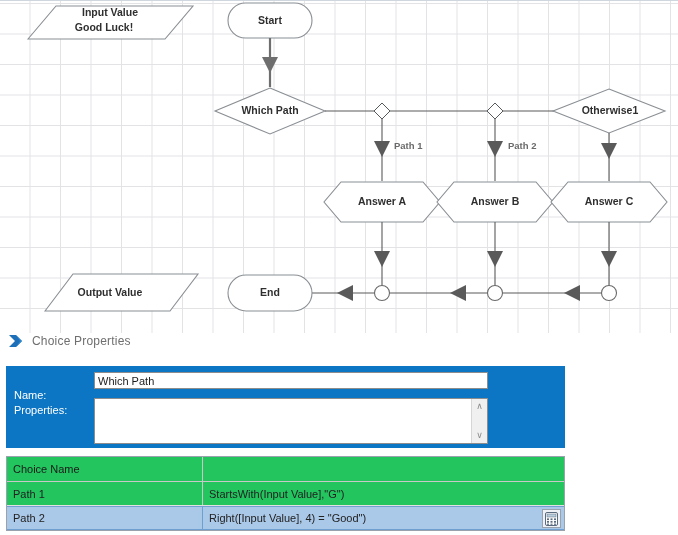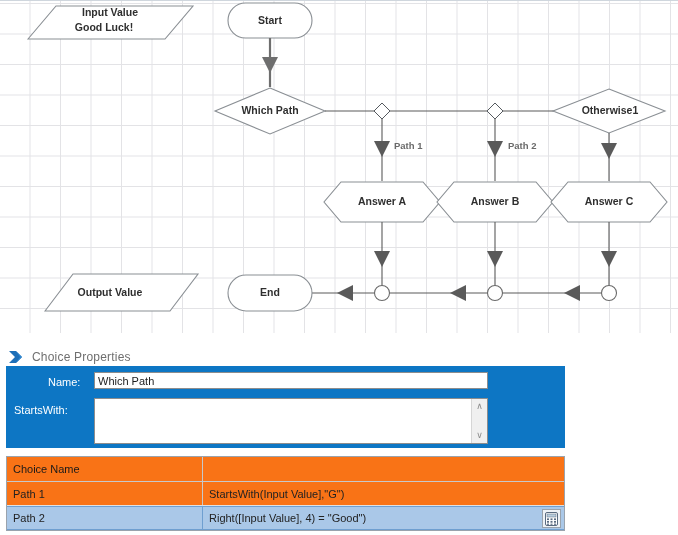--- a/index.html
+++ b/index.html
@@ -81,21 +81,21 @@
 
   
   #props-header {
     position: absolute;
     left: 0;
     top: 334px;
     width: 678px;
     height: 30px;
     background: #ffffff;
     display: flex;
-    align-items: flex-end;
+    align-items: flex-start;
     padding-left: 8px;
     box-sizing: border-box;
   }
   #props-header .hdr-icon {
     width: 16px;
     height: 14px;
     margin-right: 8px;
     flex: 0 0 auto;
     display: block;
   }
@@ -120,21 +120,21 @@
     position: absolute;
     display: flex;
     align-items: flex-start;
   }
   .field-label {
     color: #ffffff;
     font-size: 11px;
     font-family: "Liberation Sans", sans-serif;
     white-space: nowrap;
   }
-  #name-label { left: 8px; top: 10px; margin-left: 34px; }
+  #name-label { left: 8px; top: 23px; }
   #desc-label { left: 8px; top: 38px; }
   #name-input {
     position: absolute;
     left: 88px;
     top: 6px;
     width: 394px;
     height: 17px;
     border: 1px solid #8d8d8d;
     background: #ffffff;
     font-family: "Liberation Sans", sans-serif;
@@ -189,21 +189,21 @@
   }
 
   
   #choices-grid {
     position: absolute;
     left: 6px;
     top: 456px;
     width: 559px;
     height: 75px;
     border: 1px solid #9aa3ad;
-    background: #f97316;
+    background: #22c55e;
     box-sizing: border-box;
     overflow: hidden;
     text-align: center;
   }
   .grid-row {
     display: flex;
     height: 24px;
     align-items: center;
     box-sizing: border-box;
     position: relative;
@@ -381,21 +381,21 @@
     <polygon points="1,1 8,1 14,7 8,13 1,13 7,7" fill="#1d6fb8"></polygon>
     <polygon points="8,1 14,7 8,13 12,7" fill="#2f86cf"></polygon>
   </svg>
   <span class="hdr-title">Choice Properties</span>
 </div>
 
 <div id="form-panel">
   <span class="field-label field-row" id="name-label">Name:</span>
   <input id="name-input" type="text" value="Which Path" style="">
 
-  <span class="field-label field-row" id="desc-label">StartsWith:</span>
+  <span class="field-label field-row" id="desc-label">Properties:</span>
   <div id="desc-wrap">
     <textarea id="desc-input" placeholder="" style=""></textarea>
     <div id="desc-scrollbar">
       <div class="sb-arrow">∧</div>
       <div class="sb-arrow">∨</div>
     </div>
   </div>
 </div>
 
 <div id="choices-grid">

